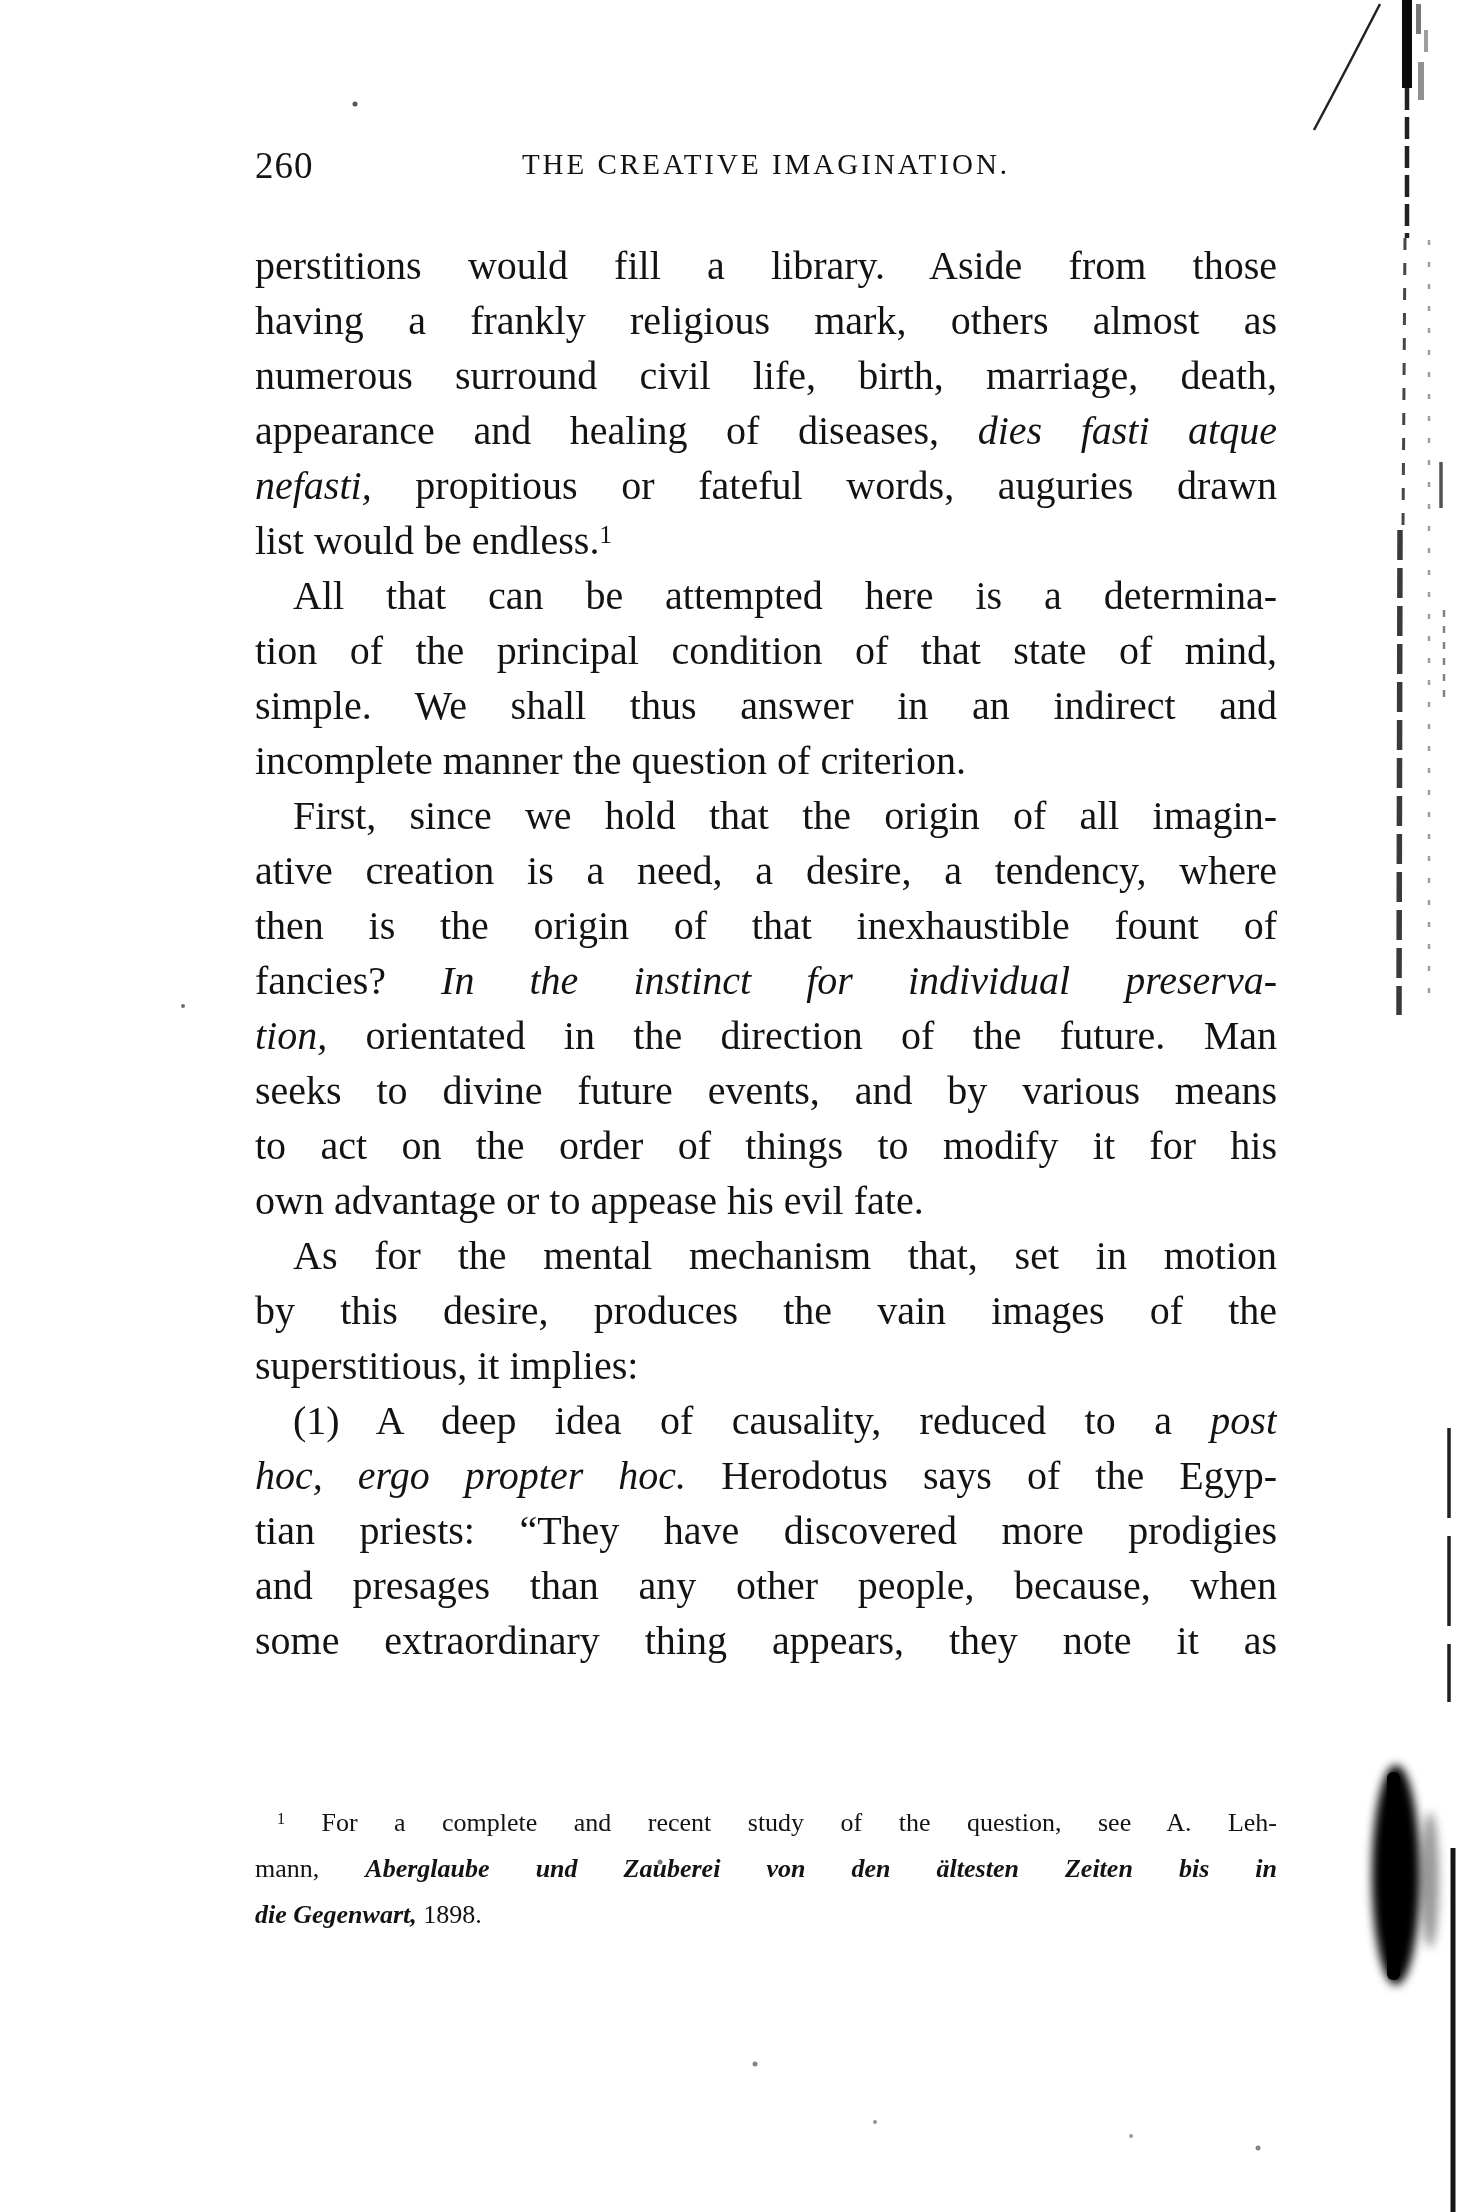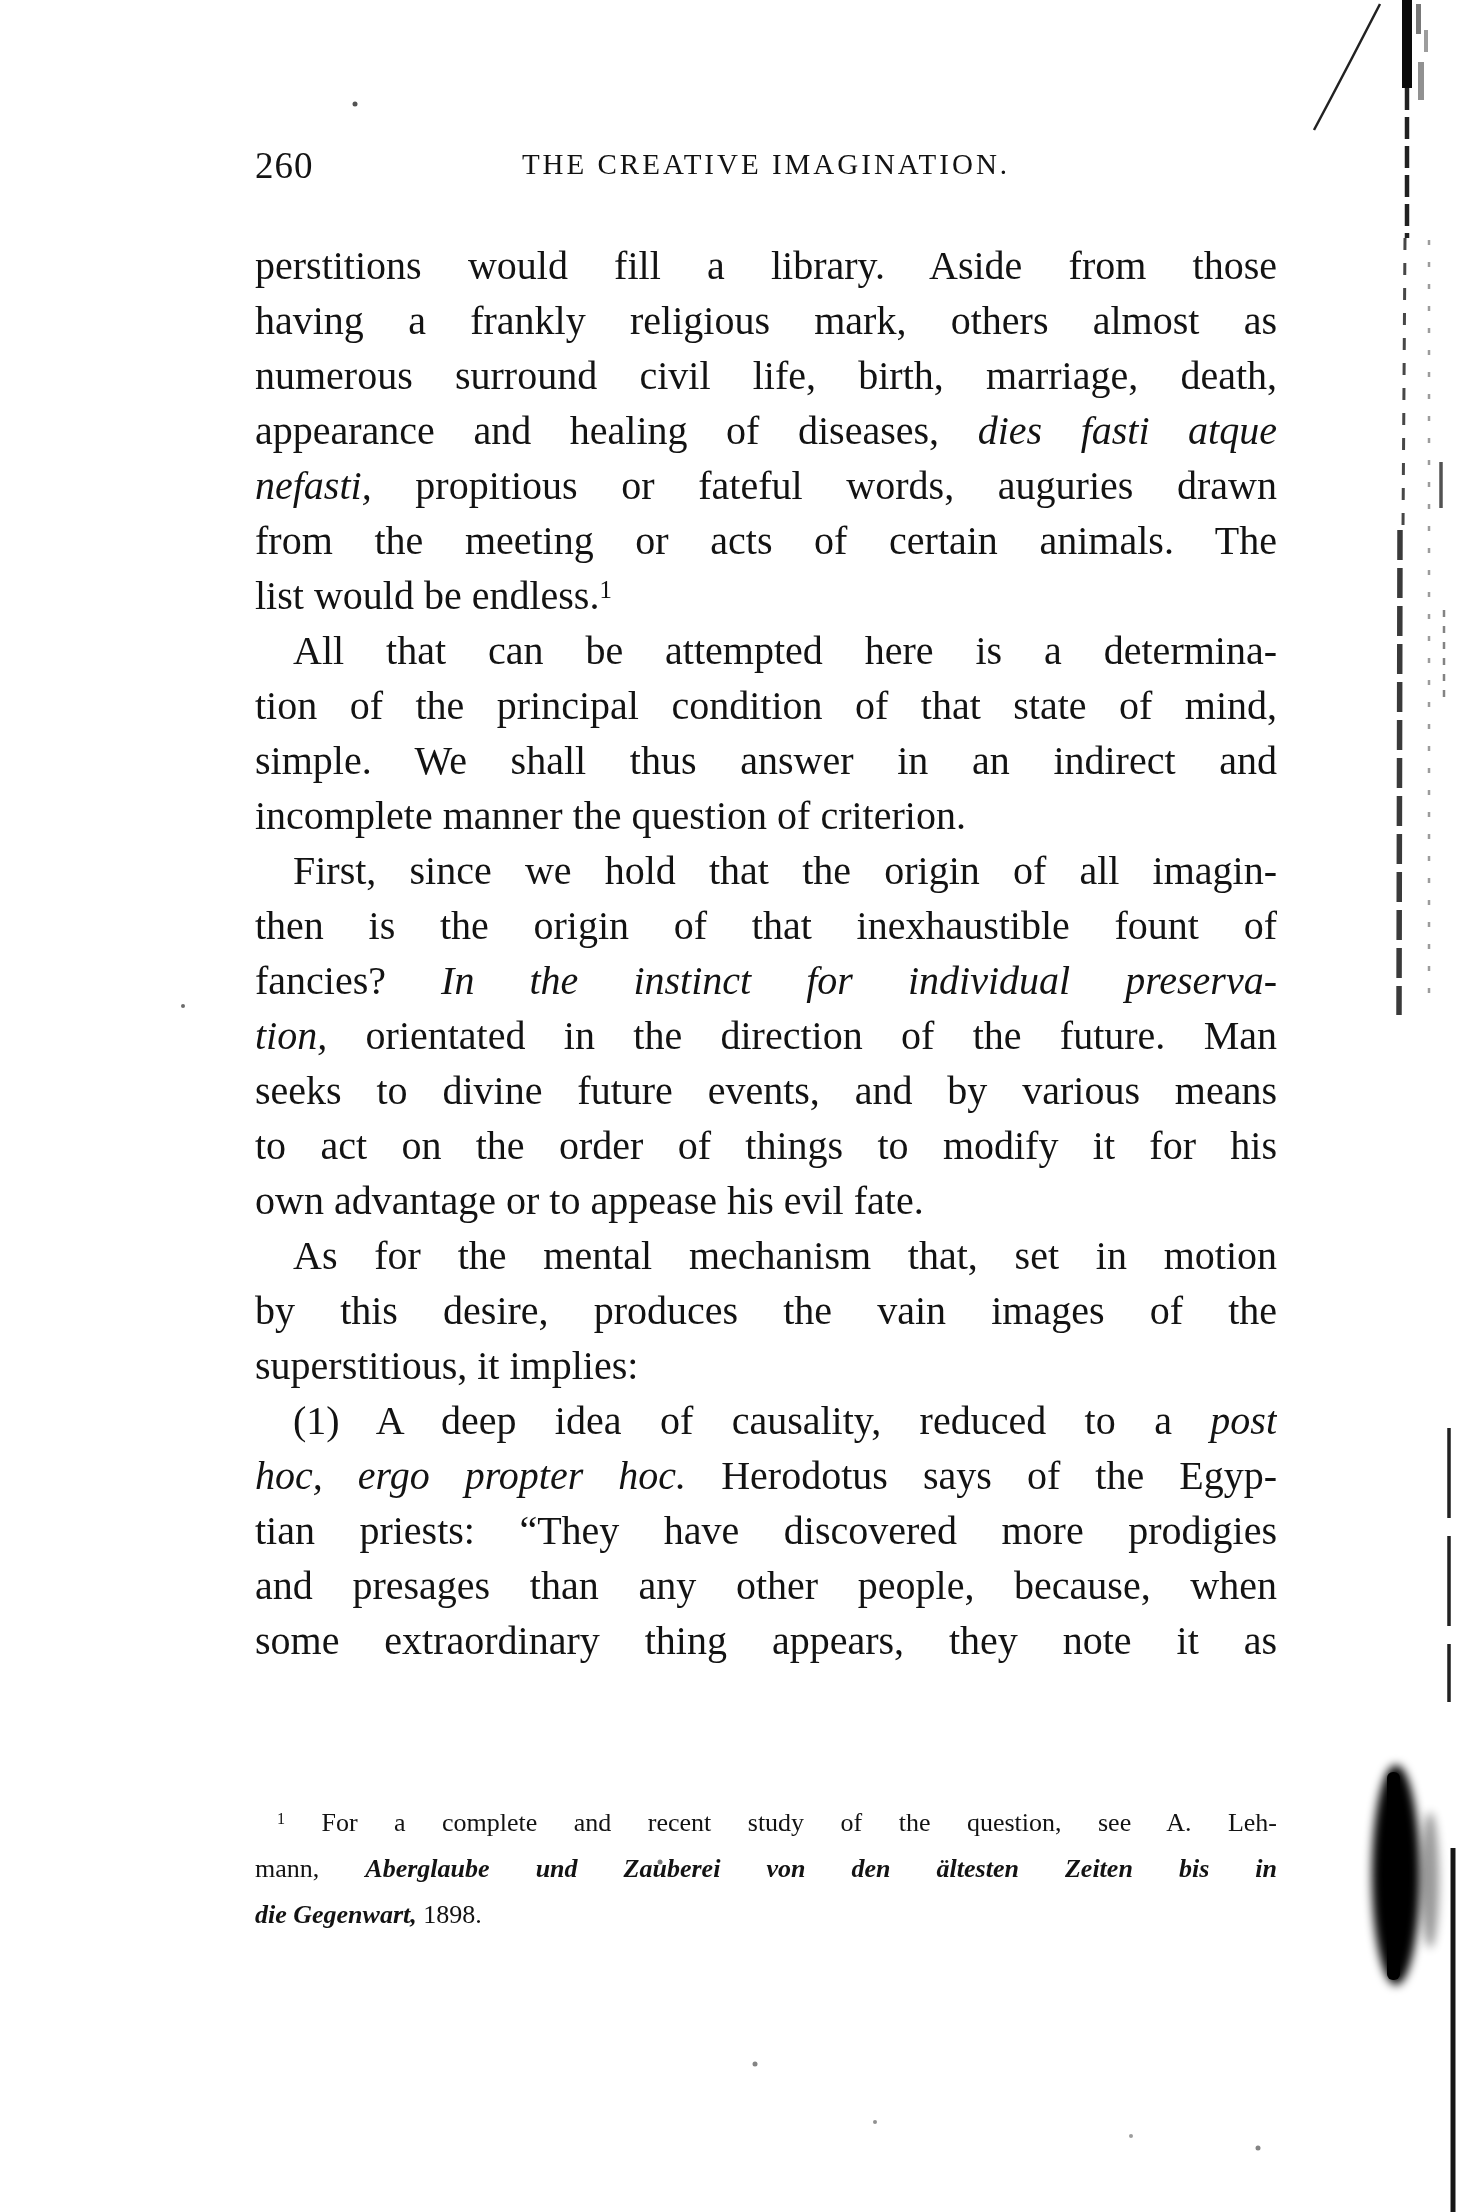--- a/index.html
+++ b/index.html
@@ -37,27 +37,27 @@
     <span class="pagenum">260</span>
     <span class="runtitle">THE CREATIVE IMAGINATION.</span>
   </div>
 
   <div class="body-text" id="body-text">
       <div class="line j"><span>perstitions would fill a library. Aside from those</span></div>
       <div class="line j"><span>having a frankly religious mark, others almost as</span></div>
       <div class="line j"><span>numerous surround civil life, birth, marriage, death,</span></div>
       <div class="line j"><span>appearance and healing of diseases, </span><span class="i">dies fasti atque</span></div>
       <div class="line j"><span class="i">nefasti,</span><span> propitious or fateful words, auguries drawn</span></div>
-      <div class="line j"><span>from the meeting or acts of certain animals. The</span></div>
       <div class="line last"><span>list would be endless.</span><span class="sup">1</span></div>
       <div class="line j ind"><span>All that can be attempted here is a determina-</span></div>
       <div class="line j"><span>tion of the principal condition of that state of mind,</span></div>
       <div class="line j"><span>simple. We shall thus answer in an indirect and</span></div>
       <div class="line last"><span>incomplete manner the question of criterion.</span></div>
       <div class="line j ind"><span>First, since we hold that the origin of all imagin-</span></div>
+      <div class="line j"><span>ative creation is a need, a desire, a tendency, where</span></div>
       <div class="line j"><span>then is the origin of that inexhaustible fount of</span></div>
       <div class="line j"><span>fancies? </span><span class="i">In the instinct for individual preserva-</span></div>
       <div class="line j"><span class="i">tion,</span><span> orientated in the direction of the future. Man</span></div>
       <div class="line j"><span>seeks to divine future events, and by various means</span></div>
       <div class="line j"><span>to act on the order of things to modify it for his</span></div>
       <div class="line last"><span>own advantage or to appease his evil fate.</span></div>
       <div class="line j ind"><span>As for the mental mechanism that, set in motion</span></div>
       <div class="line j"><span>by this desire, produces the vain images of the</span></div>
       <div class="line last"><span>superstitious, it implies:</span></div>
       <div class="line j ind"><span>(1) A deep idea of causality, reduced to a </span><span class="i">post</span></div>

